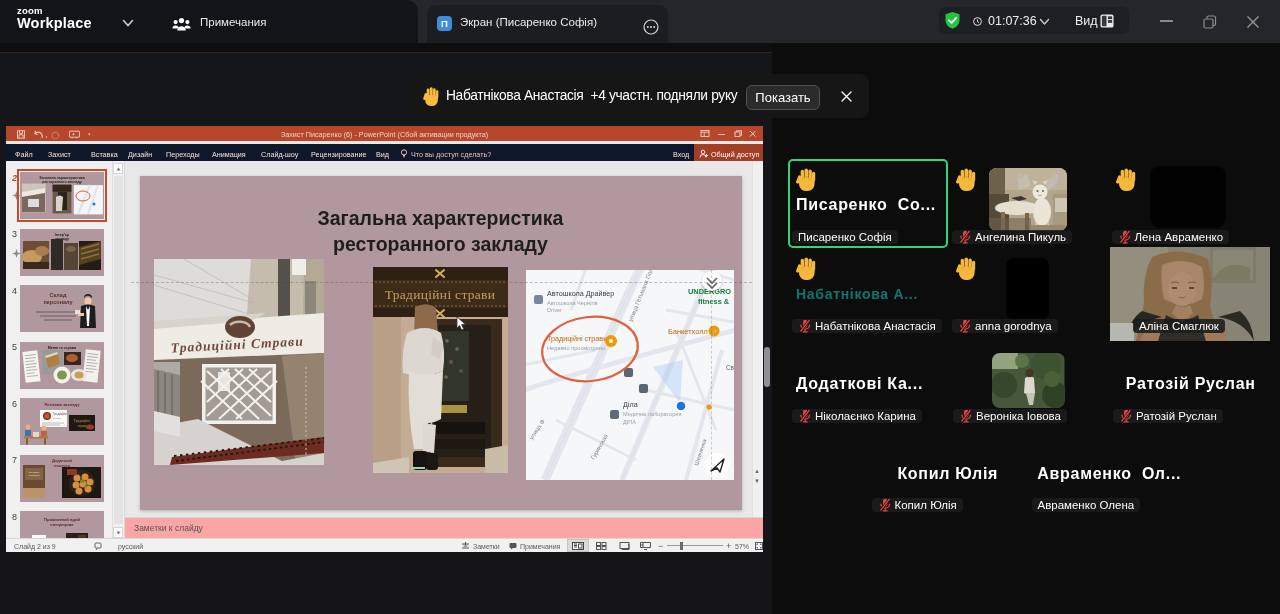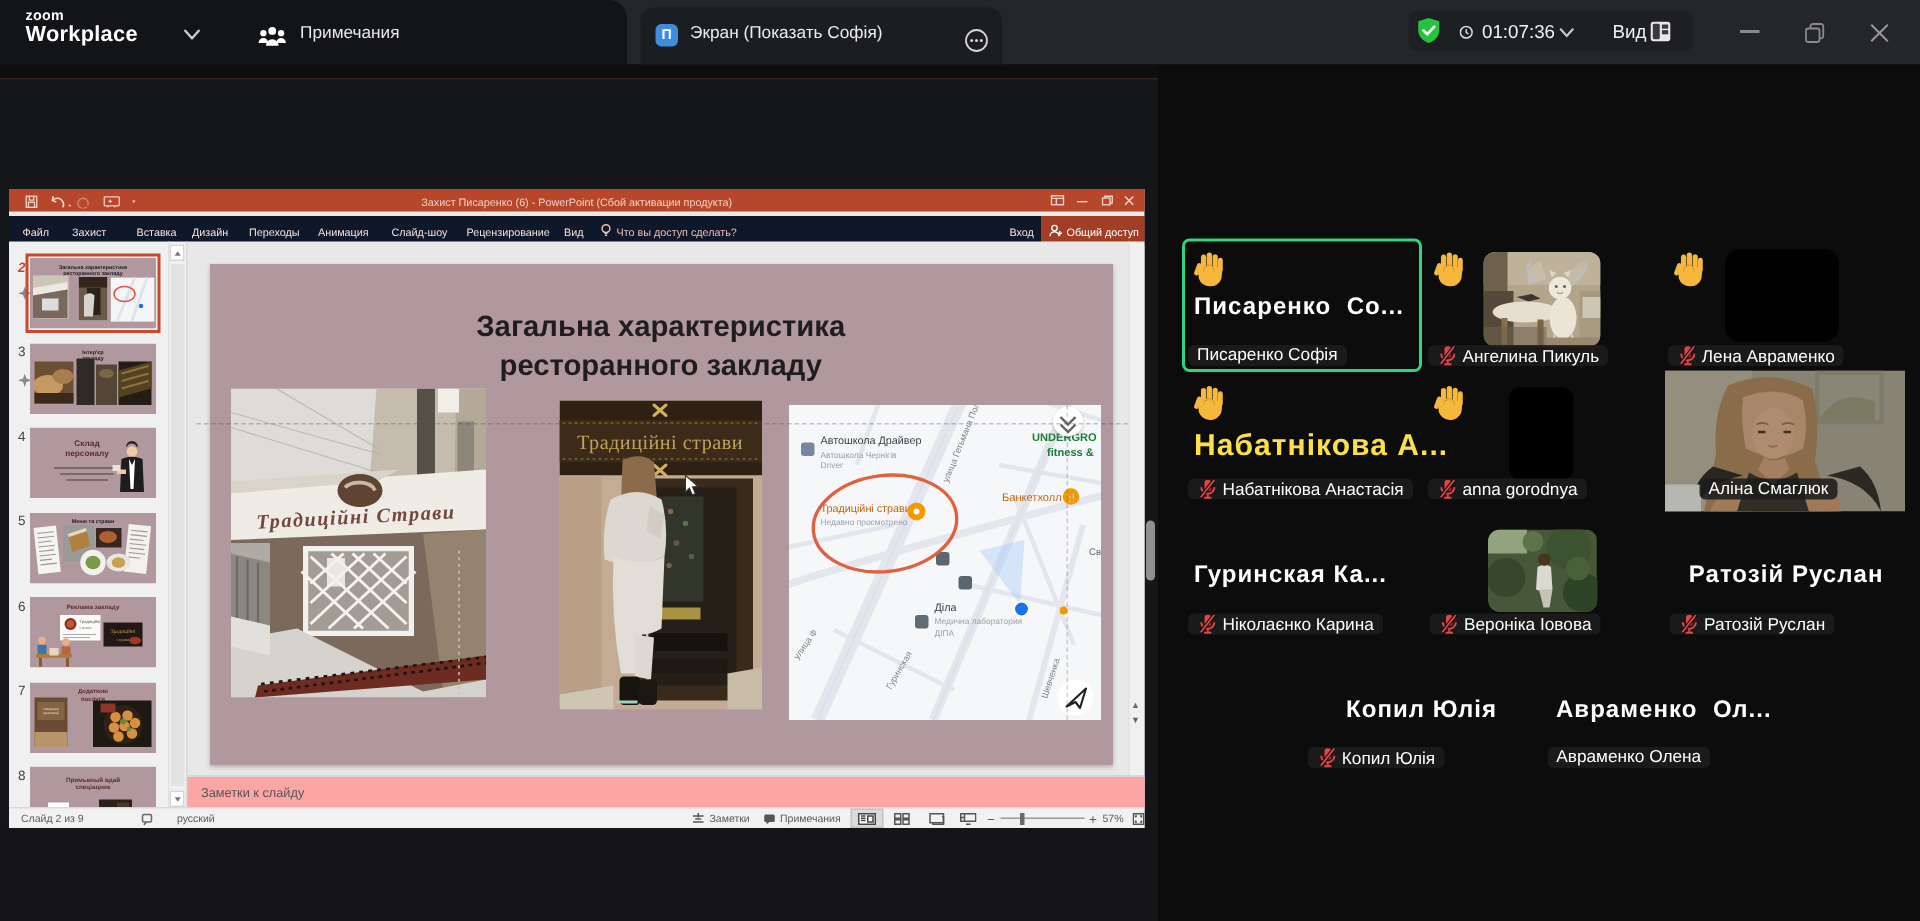--- a/index.html
+++ b/index.html
@@ -28,21 +28,21 @@
       <circle cx="9.5" cy="4.6" r="2.6" fill="#fff"></circle>
       <circle cx="3.6" cy="6.1" r="2.1" fill="#fff"></circle>
       <circle cx="15.4" cy="6.1" r="2.1" fill="#fff"></circle>
       <path d="M5.2 14.5 a4.3 4.3 0 0 1 8.6 0 z" fill="#fff"></path>
       <path d="M0.4 12.6 a3.2 3.2 0 0 1 6.4 0 z" fill="#fff"></path>
       <path d="M12.2 12.6 a3.2 3.2 0 0 1 6.4 0 z" fill="#fff"></path>
     </svg>
     <div class="abs" style="left:200px;top:16px;color:#e8e8e8;font-size:11.5px;">Примечания</div>
 
     <div class="abs" style="left:437px;top:16px;width:15px;height:15px;background:#3f8cdf;border-radius:4px;color:#fff;font-size:9.5px;font-weight:bold;text-align:center;line-height:15px;">П</div>
-    <div class="abs" style="left:460px;top:16px;color:#ececec;font-size:11.5px;">Экран (Показать Софія)</div>
+    <div class="abs" style="left:460px;top:16px;color:#ececec;font-size:11.5px;">Экран (Писаренко Софія)</div>
     <svg class="abs" style="left:643px;top:19px;" width="16" height="16" viewBox="0 0 16 16">
       <circle cx="8" cy="8" r="7" stroke="#d5d5d5" stroke-width="1.2" fill="none"></circle>
       <circle cx="4.8" cy="8" r="1" fill="#d5d5d5"></circle>
         <circle cx="8" cy="8" r="1" fill="#d5d5d5"></circle>
         <circle cx="11.2" cy="8" r="1" fill="#d5d5d5"></circle>
     </svg>
 
     <div class="abs" style="left:939px;top:7px;width:190px;height:27px;background:#1d1f22;border-radius:6px;"></div>
     <svg class="abs" style="left:943px;top:11px;" width="19" height="19" viewBox="0 0 19 19">
       <path d="M9.5 1 L16.5 3.2 V9 c0 4.2-3 7.4-7 8.7 C5.5 16.4 2.5 13.2 2.5 9 V3.2 Z" fill="#26c33f"></path>
@@ -585,21 +585,21 @@
         <use href="#hand"></use>
       </svg>
     <div class="abs" style="left:377.5px;top:123px;width:76px;height:62px;background:#020202;border-radius:10px;"></div>
     <div class="abs lbl" style="left:339.5px;top:186.5px;"><svg width="14" height="14" viewBox="0 0 14 14" style="margin:0 3px -3px 0">
           <use href="#micoff"></use>
         </svg>Лена Авраменко</div>
 
     <svg class="abs" style="left:24px;top:214px;" width="20" height="23" viewBox="0 0 20 24">
         <use href="#hand"></use>
       </svg>
-    <div class="abs" style="left:16px;top:242.5px;width:159.5px;text-align:left;padding-left:8px;color:#fde047;font-size:20px;font-weight:bold;letter-spacing:0.7px;white-space:nowrap;">Набатнікова А...</div>
+    <div class="abs" style="left:16px;top:242.5px;width:159.5px;text-align:left;padding-left:8px;color:#0f766e;font-size:14px;font-weight:bold;letter-spacing:0.7px;white-space:nowrap;">Набатнікова А...</div>
     <div class="abs lbl" style="left:20px;top:276px;"><svg width="14" height="14" viewBox="0 0 14 14" style="margin:0 3px -3px 0">
           <use href="#micoff"></use>
         </svg>Набатнікова Анастасія</div>
 
     <svg class="abs" style="left:184px;top:214px;" width="20" height="23" viewBox="0 0 20 24">
         <use href="#hand"></use>
       </svg>
     <div class="abs" style="left:234px;top:214.5px;width:42.5px;height:62px;background:#000;border-radius:8px;"></div>
     <div class="abs lbl" style="left:180px;top:276px;"><svg width="14" height="14" viewBox="0 0 14 14" style="margin:0 3px -3px 0">
           <use href="#micoff"></use>
@@ -621,21 +621,21 @@
       <path d="M16 94 q14 -20 36 -24 l-20 -6 q-14 10 -16 30z" fill="#262420"></path>
       <path d="M144 94 q-10 -20 -36 -24 l22 -6 q12 10 14 30z" fill="#2a2822"></path>
       <path d="M56 68 q16 10 32 0 l8 26 h-48z" fill="#2e2c25"></path>
       <path d="M62 66 l10 10 l11 -10 l-3 -8 q-8 4 -14 0z" fill="#ad8668"></path>
       <path d="M95 74 q14 2 22 12 l-2 8 h-18z" fill="#a67e5e"></path>
       <rect x="0" y="76" width="24" height="18" fill="#c2c2bc"></rect>
         <rect width="160" height="94" fill="#3a3a34" opacity=".08"></rect>
     </svg>
     <div class="abs lbl" style="left:361px;top:276px;">Аліна Смаглюк</div>
 
-    <div class="abs" style="left:16px;top:332px;width:159.5px;text-align:left;padding-left:8px;color:#fff;font-size:16px;font-weight:bold;letter-spacing:0.7px;white-space:nowrap;">Гуринская Ка...</div>
+    <div class="abs" style="left:16px;top:332px;width:159.5px;text-align:left;padding-left:8px;color:#fff;font-size:16px;font-weight:bold;letter-spacing:0.7px;white-space:nowrap;">Додаткові Ка...</div>
     <div class="abs lbl" style="left:20px;top:365.5px;text-align:right;"><svg width="14" height="14" viewBox="0 0 14 14" style="margin:0 3px -3px 0">
           <use href="#micoff"></use>
         </svg>Ніколаєнко Карина</div>
 
     <svg class="abs" style="left:220px;top:309.5px;border-radius:8px;filter:blur(.4px);" width="72.5" height="55.5" viewBox="0 0 72.5 55.5">
       <rect width="72.5" height="55.5" fill="#46573a"></rect>
       <rect width="26" height="16" fill="#93a37e"></rect>
       <circle cx="12" cy="32" r="13" fill="#36472b"></circle>
       <circle cx="54" cy="12" r="15" fill="#3d5230"></circle>
       <circle cx="63" cy="42" r="13" fill="#2e4226"></circle>
@@ -656,14 +656,31 @@
 
     <div class="abs" style="left:96px;top:421.5px;width:159.5px;text-align:center;color:#fff;font-size:16px;font-weight:bold;letter-spacing:0.7px;white-space:nowrap;">Копил Юлія</div>
     <div class="abs lbl" style="left:99.5px;top:455px;"><svg width="14" height="14" viewBox="0 0 14 14" style="margin:0 3px -3px 0">
           <use href="#micoff"></use>
         </svg>Копил Юлія</div>
 
     <div class="abs" style="left:257.5px;top:421.5px;width:159.5px;text-align:center;color:#fff;font-size:16px;font-weight:bold;letter-spacing:0.7px;white-space:nowrap;">Авраменко&nbsp; Ол...</div>
     <div class="abs lbl" style="left:259.5px;top:455px;">Авраменко Олена</div>
   </div>
 
+  <div class="abs" id="toast" style="left:412px;top:74px;width:457px;height:44px;background:#161617;border-radius:9px;z-index:50;">
+    <svg class="abs" style="left:11px;top:13px;" width="16" height="19" viewBox="0 0 20 24">
+      <g fill="#f8ba40">
+       <rect x="1" y="7.5" width="3.4" height="9" rx="1.7" transform="rotate(18 2.7 12)"></rect>
+       <rect x="4.6" y="1.8" width="3.5" height="12" rx="1.75"></rect>
+       <rect x="8.5" y="0.4" width="3.6" height="13" rx="1.8"></rect>
+       <rect x="12.4" y="1.6" width="3.5" height="12" rx="1.75"></rect>
+       <rect x="16" y="4" width="3.3" height="10" rx="1.65"></rect>
+       <path d="M2.5 12 c0-2 15-2 16.5 0 l-.6 6.5 a8 8 0 0 1-7.9 5.5 a8 8 0 0 1-7.6-5.5 z"></path>
+      </g>
+    </svg>
+    <div class="abs" style="left:34px;top:13.5px;color:#fff;font-size:13.8px;letter-spacing:-0.35px;">Набатнікова Анастасія&nbsp; +4 участн. подняли руку</div>
+    <div class="abs" style="left:334px;top:10.5px;width:74px;height:25px;background:#2b2b2b;border:1px solid #4f4f4f;border-radius:6px;color:#fff;font-size:13px;text-align:center;line-height:23px;">Показать</div>
+    <svg class="abs" style="left:429px;top:17px;" width="11" height="11" viewBox="0 0 11 11">
+      <path d="M1 1 L10 10 M10 1 L1 10" stroke="#fff" stroke-width="1.3" stroke-linecap="round"></path>
+    </svg>
+  </div>
 
 </div>
 
 </body></html>

